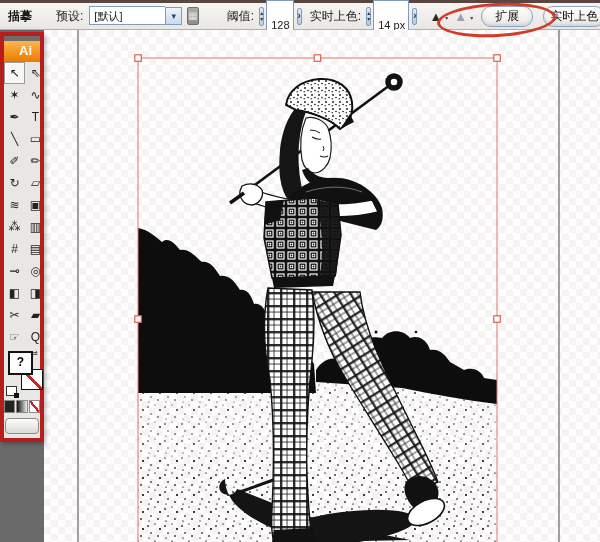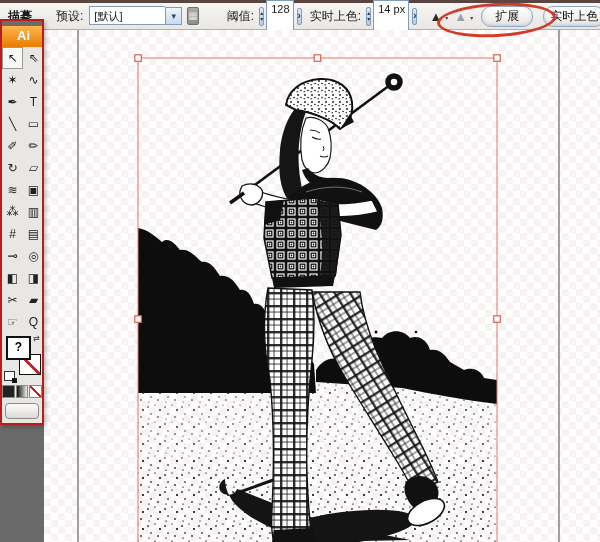--- a/index.html
+++ b/index.html
@@ -20,21 +20,21 @@
   .combo .field{width:76px;background:#fff;border:1px solid #7f9db9;border-right:none;
     font-size:11px;padding:2px 3px 0 4px;box-sizing:border-box;}
   .combo .varrow{width:17px;background:linear-gradient(#eef3fb,#c9d9f0);border:1px solid #7f9db9;
     font-size:9px;color:#30425c;text-align:center;line-height:16px;box-sizing:border-box;}
   .mini-icon-btn{width:16px;height:16px;margin-left:5px;background:linear-gradient(#a9a9a6,#8d8d8a);
     border:1px solid #6f6f6c;border-radius:2px;color:#e8e8e5;font-size:10px;line-height:15px;text-align:center;}
   .stepper{width:11px;height:17px;margin-left:5px;background:linear-gradient(#dfe9f8,#b6cbe8);
     border:1px solid #7f9db9;border-radius:2px;display:flex;flex-direction:column;align-items:center;
     justify-content:center;font-size:6px;line-height:6px;color:#27364d;}
   .numfield{height:32px;background:#fff;border:1px solid #7f9db9;font-size:11px;
-    padding:2px 3px 0 4px;box-sizing:border-box;margin-left:2px;}
+    padding:18px 3px 0 4px;box-sizing:border-box;margin-left:2px;}
   .numfield.w1{width:44px;} .numfield.w2{width:42px;}
   .popbtn{width:13px;height:15px;margin-left:3px;background:linear-gradient(#dfe9f8,#b6cbe8);
     border:1px solid #7f9db9;border-radius:2px;color:#27364d;font-size:10px;font-weight:bold;
     line-height:13px;text-align:center;}
   .preview-ic{position:relative;margin-left:12px;font-size:13px;line-height:13px;color:#2b2b2b;}
   .preview-ic .dd{position:absolute;right:-6px;bottom:-2px;font-size:6px;color:#444;}
   .preview-ic.light{color:#9aa2ab;}
   .xpbtn{height:21px;background:linear-gradient(#ffffff,#e9e8e4);border:1px solid #8da6c8;
     border-radius:10px;font-size:12px;color:#111;padding:0 13px;margin-left:14px;
     box-shadow:inset 0 -2px 3px rgba(160,170,190,.35);display:flex;align-items:center;}
@@ -45,22 +45,22 @@
   
   #leftstrip{position:absolute;left:0;top:30px;width:44px;height:512px;background:#6a6a6a;}
   #canvas{position:absolute;left:44px;top:30px;width:556px;height:512px;background:#fff;
     background-image:
       linear-gradient(45deg,#f7f3f3 25%,transparent 25%,transparent 75%,#f7f3f3 75%),
       linear-gradient(45deg,#f7f3f3 25%,transparent 25%,transparent 75%,#f7f3f3 75%);
     background-size:14px 14px;background-position:0 0,7px 7px;}
   #artwork-svg{position:absolute;left:0;top:0;}
 
   
-  #toolbox{position:absolute;left:0;top:19px;width:44px;background:#e9e7e4;
-    border:2px solid #b91c1c;box-sizing:border-box;box-shadow:2px 2px 4px rgba(0,0,0,.25);z-index:5;}
+  #toolbox{position:absolute;left:0;top:32px;width:44px;background:#e9e7e4;
+    border:4px solid #b91c1c;box-sizing:border-box;box-shadow:2px 2px 4px rgba(0,0,0,.25);z-index:5;}
   #tb-grip{height:5px;background:#6f6b66;}
   #tb-ai{height:21px;background:linear-gradient(#fdb64d,#e87c00);color:#fff;font-weight:bold;
     font-size:13px;line-height:20px;padding-left:15px;}
   #tools-grid{display:grid;grid-template-columns:21px 21px;}
   .tool{height:20px;font-size:12px;line-height:20px;text-align:center;color:#222;
     border:1px solid transparent;}
   .tool.active{background:#f7f7f6;border:1px solid #9a9a97;box-shadow:inset 1px 1px 1px #fff;}
   #fsblock{position:relative;height:50px;}
   #fill-swatch{position:absolute;left:4px;top:3px;width:21px;height:20px;background:#fff;
     border:2px solid #111;font-size:12px;font-weight:bold;text-align:center;line-height:18px;z-index:2;}

